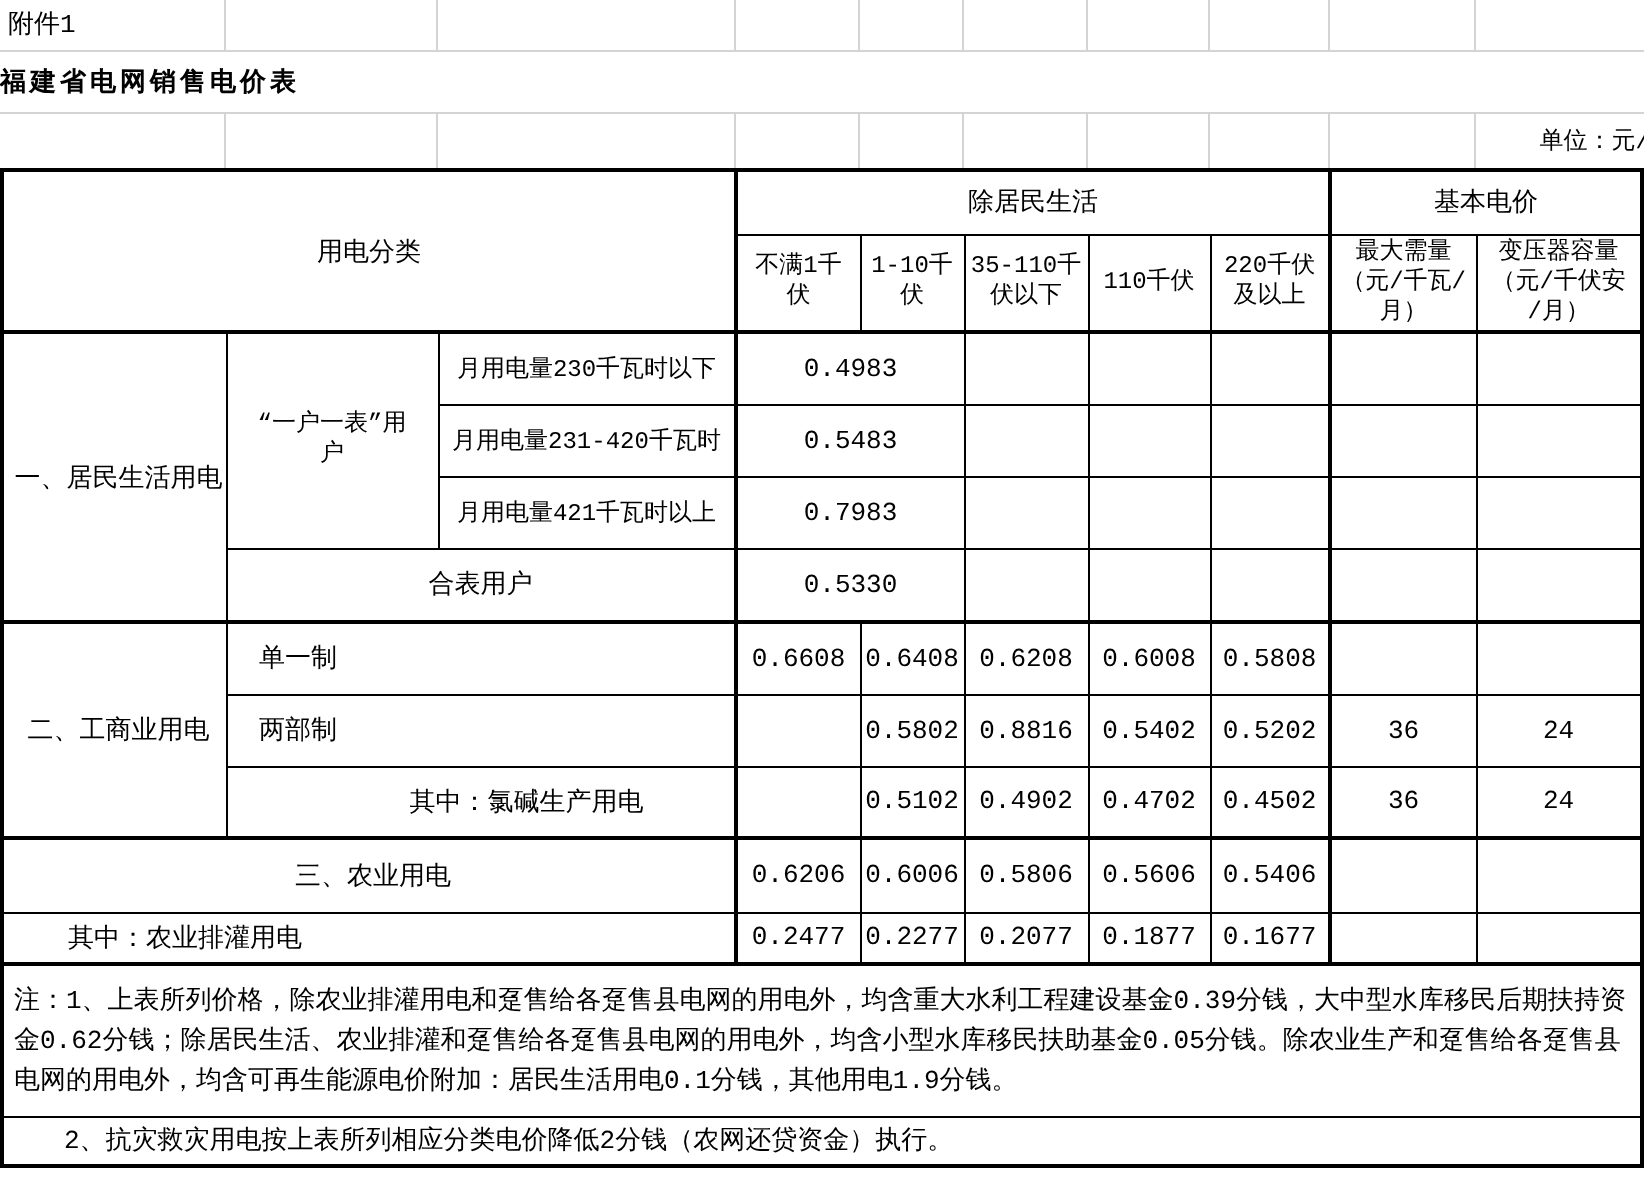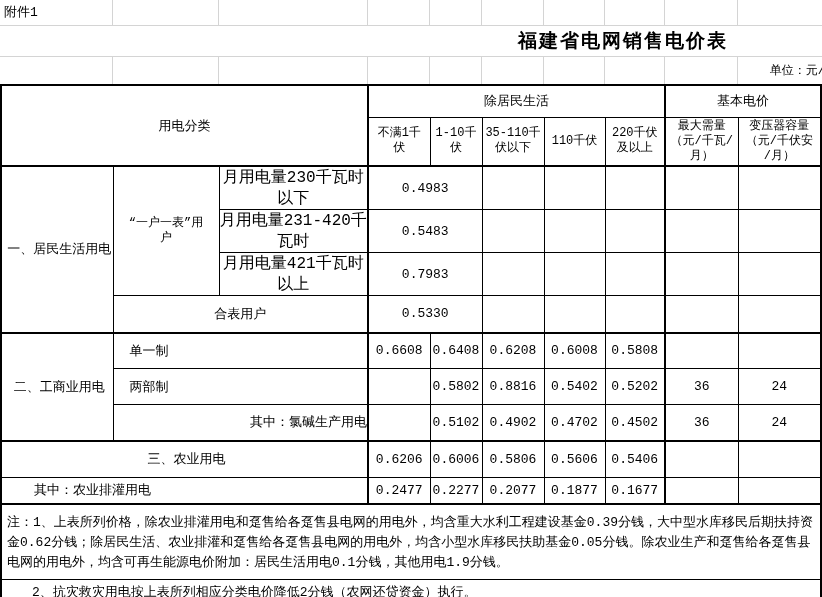--- a/index.html
+++ b/index.html
@@ -1,33 +1,33 @@
 <!DOCTYPE html>
 <html><head>
 <meta charset="utf-8">
 <style>
   html,body{margin:0;padding:0;background:#fff;}
   #page{position:relative;width:822px;height:597px;background:#fff;overflow:hidden;
         font-family:Liberation Mono, monospace;color:#000;padding-left:44px;}
   .gridline{position:absolute;background:#d4d4d4;}
   #attach{position:absolute;left:4px;top:4px;font-size:13px;line-height:18px;}
   #title{position:absolute;left:0;top:27px;width:728px;height:30px;line-height:30px;
-         text-align:right;font-size:19px;font-weight:bold;letter-spacing:2px;}
+         text-align:left;font-size:13px;font-weight:bold;letter-spacing:2px;}
   #unit{position:absolute;right:5px;top:61px;font-size:12px;line-height:20px;}
   table{position:absolute;left:0;top:84px;border-collapse:collapse;table-layout:fixed;
         width:820px;border:2px solid #000;}
   td{border:1px solid #000;padding:0;text-align:center;vertical-align:middle;
      font-size:13px;overflow:hidden;}
   td.hdr{font-size:13px;}
   td.small{font-size:12px;white-space:pre-line;line-height:15px;}
   td.lbl{text-align:center;padding-left:4px;}
-  td.tier{font-size:16px;}
+  td.tier{font-size:12px;}
   td.pad16{text-align:left;padding-left:16px;}
   td.pad32{text-align:left;padding-left:32px;}
-  td.pad46{text-align:right;padding-left:46px;}
+  td.pad46{text-align:center;padding-left:46px;}
   td.thickR{border-right-width:2px;}
   td.thickT{border-top-width:2px;}
   td.note{ text-align:left;vertical-align:top;padding:8px 5px 0 5px;
            font-size:13px;line-height:20px;}
   td.note2{text-align:left;vertical-align:middle;padding-left:30px;font-size:13px;}
 </style>
 </head>
 <body>
 
 <div id="page">

